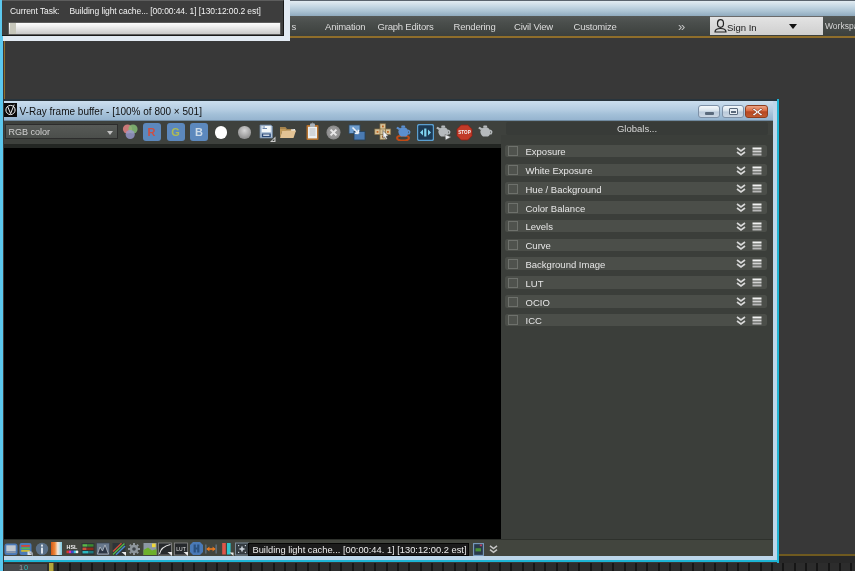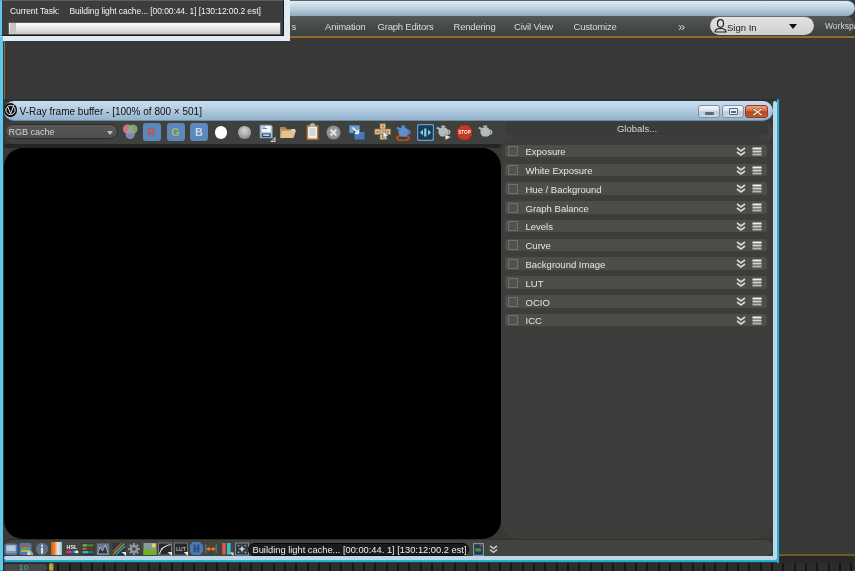--- a/index.html
+++ b/index.html
@@ -1,26 +1,26 @@
 <!DOCTYPE html>
 <html><head>
 <meta charset="utf-8">
 <style>
 html,body{margin:0;padding:0;}
 body{width:855px;height:571px;position:relative;overflow:hidden;background:#383838;
  font-family:"Liberation Sans",sans-serif;}
-.abs{position:absolute;border-radius:19px;}
+.abs{position:absolute;}
 
 #titlegrad{left:0;top:0;width:855px;height:16px;box-sizing:border-box;border-top:1px solid #5a646e;
  background:linear-gradient(180deg,#e2ecf2 0%,#c6d8e4 35%,#aac2d2 70%,#90aabe 100%);}
 #menubar{left:0;top:16px;width:855px;height:20px;
  background:linear-gradient(180deg,#555957 0,#4b4f4d 30%,#3c403d 100%);}
 .mi{position:absolute;top:20.5px;font-size:9.5px;letter-spacing:-0.2px;color:#dcdcdc;white-space:pre;}
 #goldh{left:0;top:36px;width:855px;height:1.5px;background:#8f6e2b;}
-#signin{left:710px;top:16px;width:104px;height:18px;background:linear-gradient(180deg,#e3e3e3,#cfcfcf);
+#signin{left:710px;top:16px;width:113px;height:18px;background:linear-gradient(180deg,#e3e3e3,#cfcfcf);
  border-top:1px solid #6a6a6a;}
 #signin .txt{position:absolute;left:17px;top:4.5px;font-size:9.5px;color:#1b1b1b;}
 #signin .arr{position:absolute;left:79px;top:7px;width:0;height:0;border-left:4px solid transparent;border-right:4px solid transparent;border-top:5px solid #111;}
 #workspa{left:825px;top:21px;font-size:8.5px;color:#d6d6d6;white-space:pre;}
 
 #cyanleft{left:0;top:36px;width:3px;height:535px;background:#5cc8ee;z-index:3;}
 #goldv{left:3.5px;top:37px;width:1.5px;height:63px;background:#8f6e2b;}
 
 #wtopline{left:3px;top:98.5px;width:774px;height:2px;background:#28343c;}
 #titlebar{left:3.5px;top:100.5px;width:769px;height:20.5px;
@@ -118,21 +118,21 @@
 </div>
 <div class="wbtn" id="btnclose" style="left:745px;width:23px;">
   <svg style="position:absolute;left:6px;top:1.5px" width="11" height="10" viewBox="0 0 11 10">
     <path d="M2 1 L5.5 4 L9 1 L10.5 2.5 L7 5 L10.5 7.5 L9 9 L5.5 6 L2 9 L0.5 7.5 L4 5 L0.5 2.5 Z" fill="#f4f6f8" stroke="#7a2a12" stroke-width="0.6"></path>
   </svg>
 </div>
 
 <div class="abs" id="vtoolbar"></div>
 <div class="abs" id="canvasstrip"></div>
 <div class="abs" id="dropdown">
-    <span class="txt">RGB cache</span>
+    <span class="txt">RGB color</span>
     <span class="arr"></span>
   </div>
 <div class="abs" id="topicons">
 
   <svg style="position:absolute;left:121px;top:123px" width="18" height="18" viewBox="0 0 18 18">
     <circle cx="6.5" cy="6" r="4.6" fill="#d98080" fill-opacity="0.9"></circle>
     <circle cx="12" cy="6" r="4.6" fill="#84bc74" fill-opacity="0.85"></circle>
     <circle cx="9.2" cy="11.5" r="4.6" fill="#9a9ad0" fill-opacity="0.8"></circle>
   </svg>
 
@@ -271,21 +271,21 @@
         <path d="M1 5 L5 8 L9 5" fill="none" stroke="#d8d8d8" stroke-width="1.6"></path>
       </svg>
       <svg style="position:absolute;left:247px;top:2px" width="10" height="9" viewBox="0 0 10 9">
         <rect x="0.5" y="0.5" width="9" height="2" fill="#f2f2f2"></rect>
         <rect x="0.5" y="3.5" width="9" height="2" fill="#d2d2d2"></rect>
         <rect x="0.5" y="6.5" width="9" height="2" fill="#b8b8b8"></rect>
       </svg>
     </div>
     <div class="row" style="top:201.1px">
       <span class="cb"></span>
-      <span class="lb">Graph Balance</span>
+      <span class="lb">Color Balance</span>
       <svg style="position:absolute;left:231px;top:2px" width="10" height="9" viewBox="0 0 10 9">
         <path d="M1 1 L5 4 L9 1" fill="none" stroke="#d8d8d8" stroke-width="1.6"></path>
         <path d="M1 5 L5 8 L9 5" fill="none" stroke="#d8d8d8" stroke-width="1.6"></path>
       </svg>
       <svg style="position:absolute;left:247px;top:2px" width="10" height="9" viewBox="0 0 10 9">
         <rect x="0.5" y="0.5" width="9" height="2" fill="#f2f2f2"></rect>
         <rect x="0.5" y="3.5" width="9" height="2" fill="#d2d2d2"></rect>
         <rect x="0.5" y="6.5" width="9" height="2" fill="#b8b8b8"></rect>
       </svg>
     </div>

